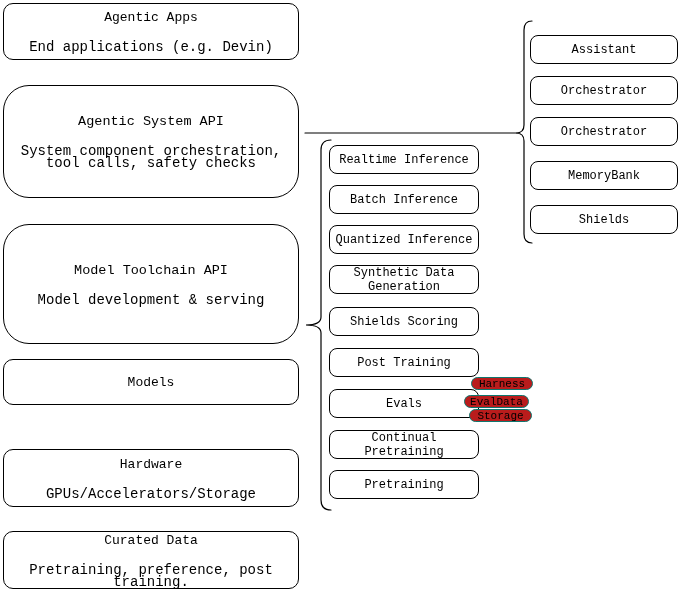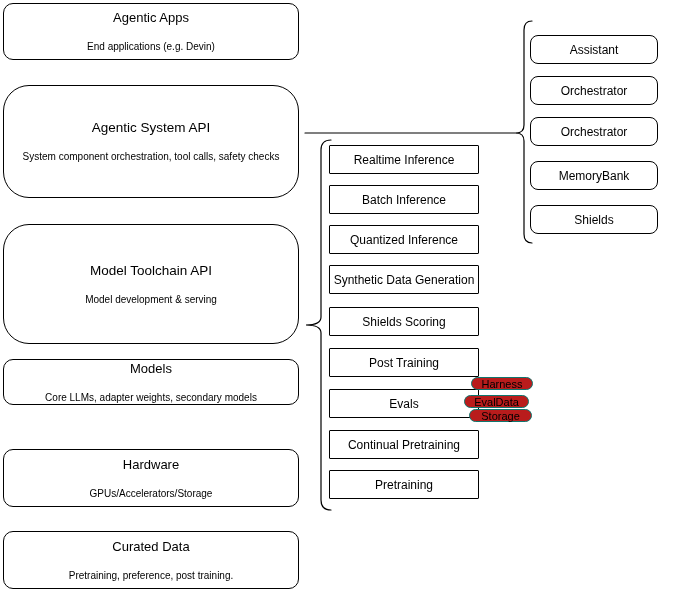--- a/index.html
+++ b/index.html
@@ -1,21 +1,21 @@
 <!DOCTYPE html>
 <html><head>
 <meta charset="utf-8">
 <style>
   html, body { margin: 0; padding: 0; background: #ffffff; }
   #canvas {
     position: relative;
     width: 682px;
     height: 591px;
     background: #ffffff;
-    font-family: Liberation Sans, sans-serif;
+    font-family: Liberation Mono, monospace;
     color: #000000;
     overflow: hidden;
   }
   #connector-layer {
     position: absolute;
     left: 0; top: 0;
     width: 682px; height: 591px;
     z-index: 1;
   }
   #connector-layer path {
@@ -31,31 +31,31 @@
     box-sizing: border-box;
     display: flex;
     flex-direction: column;
     align-items: center;
     justify-content: center;
     text-align: center;
     z-index: 2;
   }
   .lnode { left: 3px; width: 296px; border-radius: 10px; }
   .lnode .t { font-size: 13px; line-height: 15px; }
-  .lnode .s { font-size: 10px; line-height: 12px; margin-top: 16px; }
+  .lnode .s { font-size: 14px; line-height: 12px; margin-top: 16px; }
   .big { border-radius: 26px; }
   .big .t { font-size: 13.5px; }
   .mnode {
     left: 329px; width: 150px; height: 29px;
-    border-radius: 1px;
+    border-radius: 8px;
     font-size: 12px;
     flex-direction: row;
   }
   .rnode {
-    left: 530px; width: 128px; height: 29px;
+    left: 530px; width: 148px; height: 29px;
     border-radius: 8px;
     font-size: 12px;
     flex-direction: row;
   }
   .pill {
     position: absolute;
     height: 13px;
     background: #b91c1c;
     border: 1px solid #0f766e;
     border-radius: 8px;
@@ -89,21 +89,20 @@
     <div class="s">System component orchestration, tool calls, safety checks</div>
   </div>
 
   <div class="node lnode big" style="top:224px;height:120px">
     <div class="t">Model Toolchain API</div>
     <div class="s">Model development &amp; serving</div>
   </div>
 
   <div class="node lnode" style="top:359px;height:46px">
     <div class="t">Models</div>
-    <div class="s">Core LLMs, adapter weights, secondary models</div>
   </div>
 
   <div class="node lnode" style="top:449px;height:58px">
     <div class="t">Hardware</div>
     <div class="s">GPUs/Accelerators/Storage</div>
   </div>
 
   <div class="node lnode" style="top:531px;height:58px">
     <div class="t">Curated Data</div>
     <div class="s">Pretraining, preference, post training.</div>

